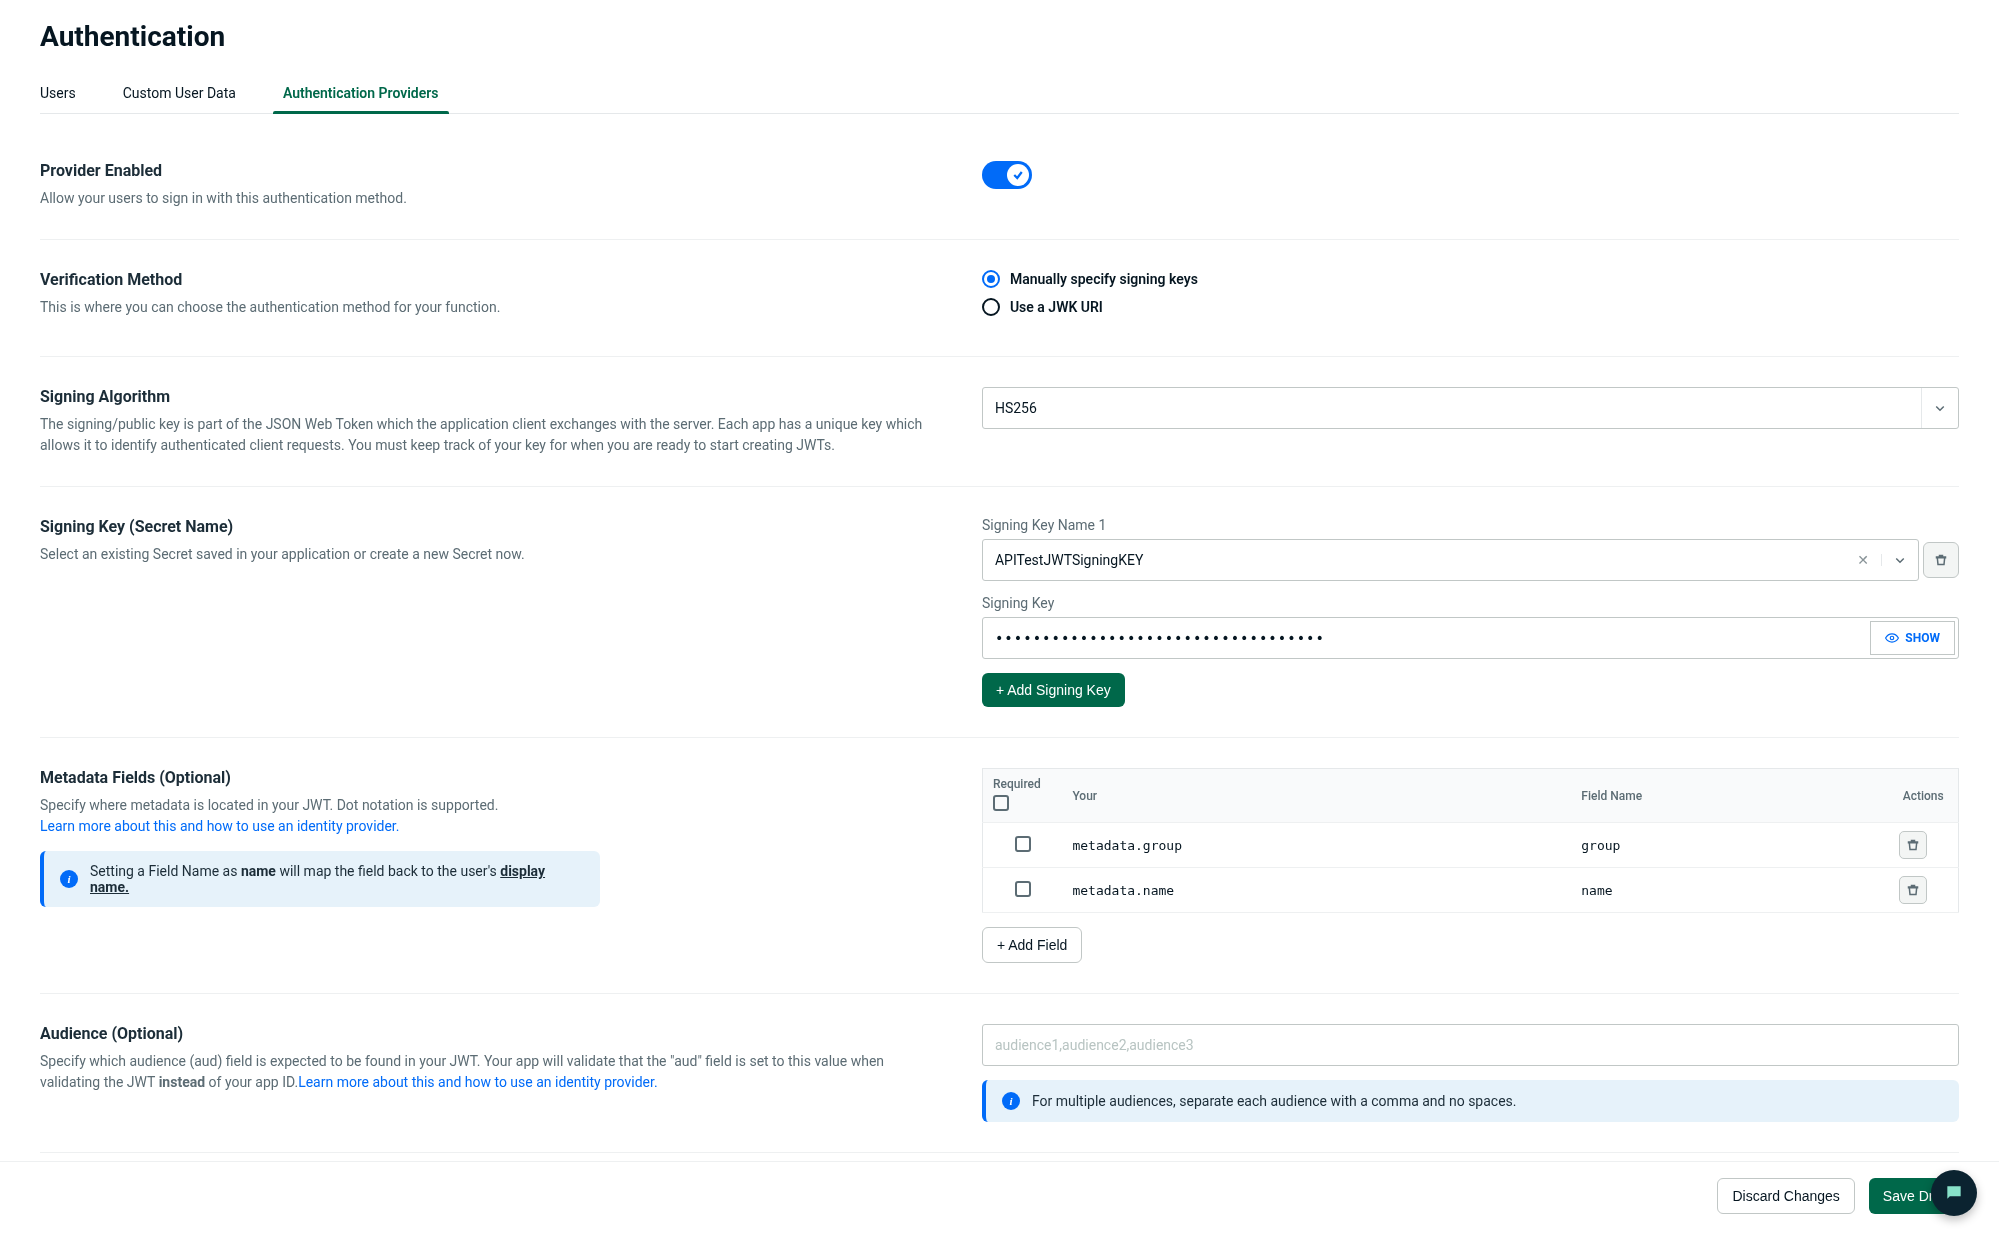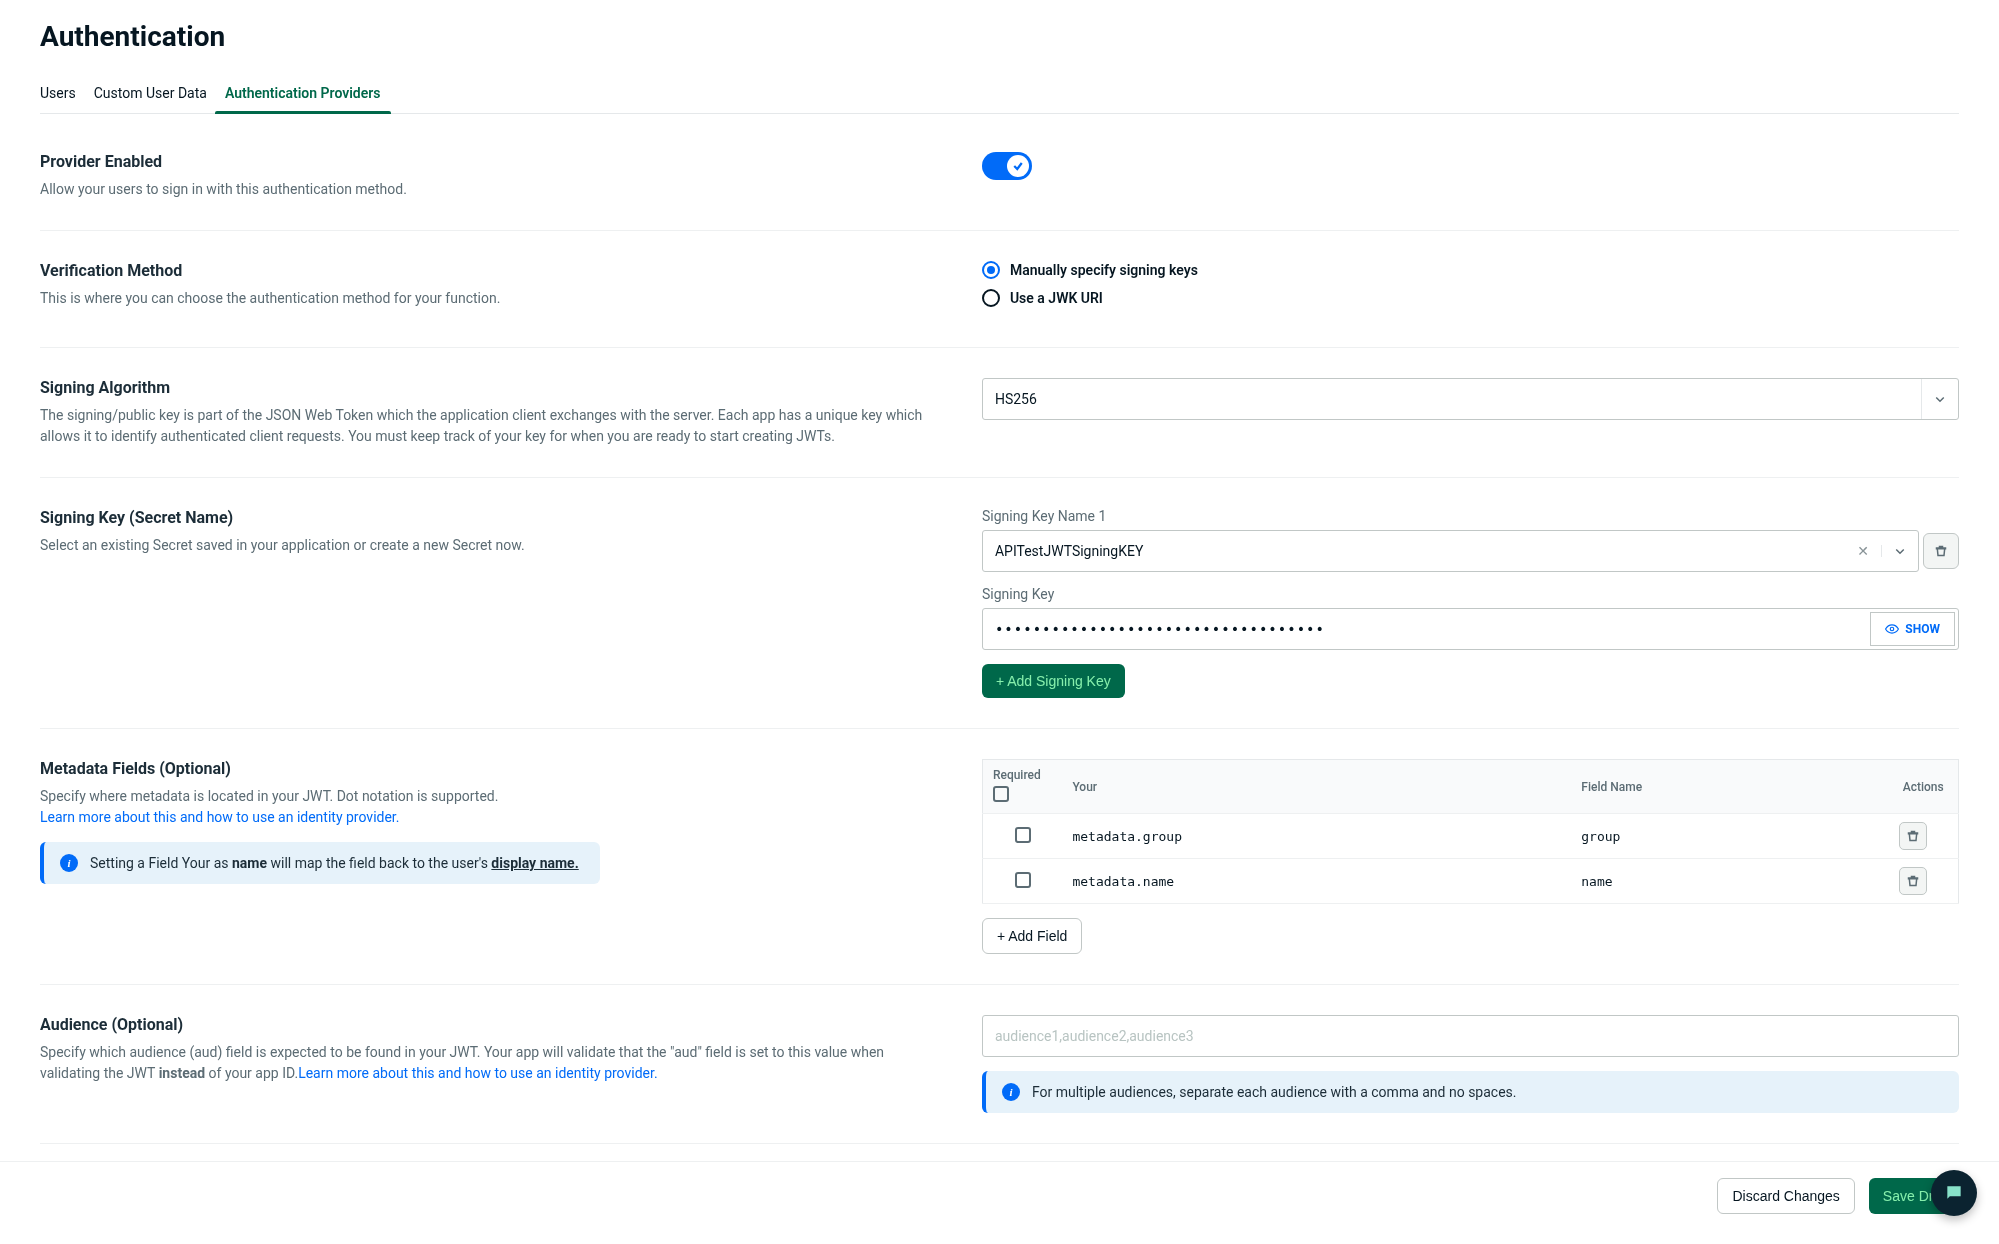--- a/index.html
+++ b/index.html
@@ -5,21 +5,21 @@
   * { box-sizing: border-box; }
   body {
     margin: 0;
     font-family: -apple-system, BlinkMacSystemFont, "Segoe UI", Roboto, Helvetica, Arial, sans-serif;
     color: #061621;
     background: #fff;
     font-size: 14px;
   }
   .page { padding: 20px 40px 120px 40px; max-width: 2000px; }
   h1 { font-size: 28px; font-weight: 700; margin: 0 0 20px 0; color:#061621; }
-  .tabs { display:flex; gap: 18px; border-bottom: 1px solid #e5e8ea; margin-bottom: 8px; }
+  .tabs { display:flex; gap: 47px; border-bottom: 1px solid #e5e8ea; margin-bottom: 17px; }
   .tab { padding: 12px 0; cursor:pointer; color:#061621; font-size:14px; position:relative; }
   .tab.active { color:#00684a; font-weight:600; }
   .tab.active::after { content:""; position:absolute; left:-10px; right:-10px; bottom:-1px; height:3px; background:#00684a; border-radius:2px 2px 0 0;}
   .section { display:flex; border-bottom:1px solid #eef0f1; padding: 30px 0; gap:40px; }
   .section .left { flex: 0 0 47%; }
   .section .right { flex: 1; }
   .section .left h3 { margin:0 0 8px 0; font-size:16px; font-weight:700; color:#1c2d38; }
   .section .left p { margin:0; color:#5c6c74; font-size:14px; line-height:1.5; }
   a.inline-link { color:#016bf8; text-decoration:none; }
   strong { font-weight:700; }
@@ -61,21 +61,21 @@
   .input-group .text-input { padding-right: 90px; font-family: monospace; letter-spacing: 1px; }
   .show-btn {
     position:absolute; right:4px; top:4px; bottom:4px;
     border:1px solid #c1c7c6; border-radius:0; background:#fff;
     padding: 0 14px; display:flex; align-items:center; gap:6px;
     color:#016bf8; font-weight:700; cursor:pointer; font-size:12px;
   }
   .show-btn svg { width:14px; height:14px; stroke:#016bf8; fill:none; stroke-width:2; }
 
   .btn-primary {
-    background:#00684a; color:#86efac; border:none; border-radius:6px;
+    background:#00684a; color:#ffffff; border:none; border-radius:6px;
     padding: 9px 14px; font-size:14px; cursor:pointer; font-weight:500;
   }
   .btn-secondary {
     background:#fff; color:#061621; border:1px solid #c1c7c6; border-radius:6px;
     padding: 9px 14px; font-size:14px; cursor:pointer;
   }
 
   
   .info-banner {
     background:#e6f2fa; border-radius:6px; padding: 12px 16px; display:flex; align-items:center; gap:12px;
@@ -231,21 +231,21 @@
   <div class="section">
     <div class="left">
       <h3>Metadata Fields (Optional)</h3>
       <p>
         <span>Specify where metadata is located in your JWT. Dot notation is supported.</span><br>
         <a href="#" class="inline-link">Learn more about this and how to use an identity provider.</a>
       </p>
       <div class="info-banner" style="max-width:560px;">
         <div class="i-icon">i</div>
         <div class="msg">
-          <span>Setting a Field Your as </span><strong>name</strong><span> will map the field back to the user's </span><strong class="underline">display name.</strong>
+          <span>Setting a Field Name as </span><strong>name</strong><span> will map the field back to the user's </span><strong class="underline">display name.</strong>
         </div>
       </div>
     </div>
     <div class="right">
       <table class="meta">
         <thead>
           <tr>
             <th>
               <div style="margin-bottom:4px;">Required</div>
               <span class="checkbox"></span>

